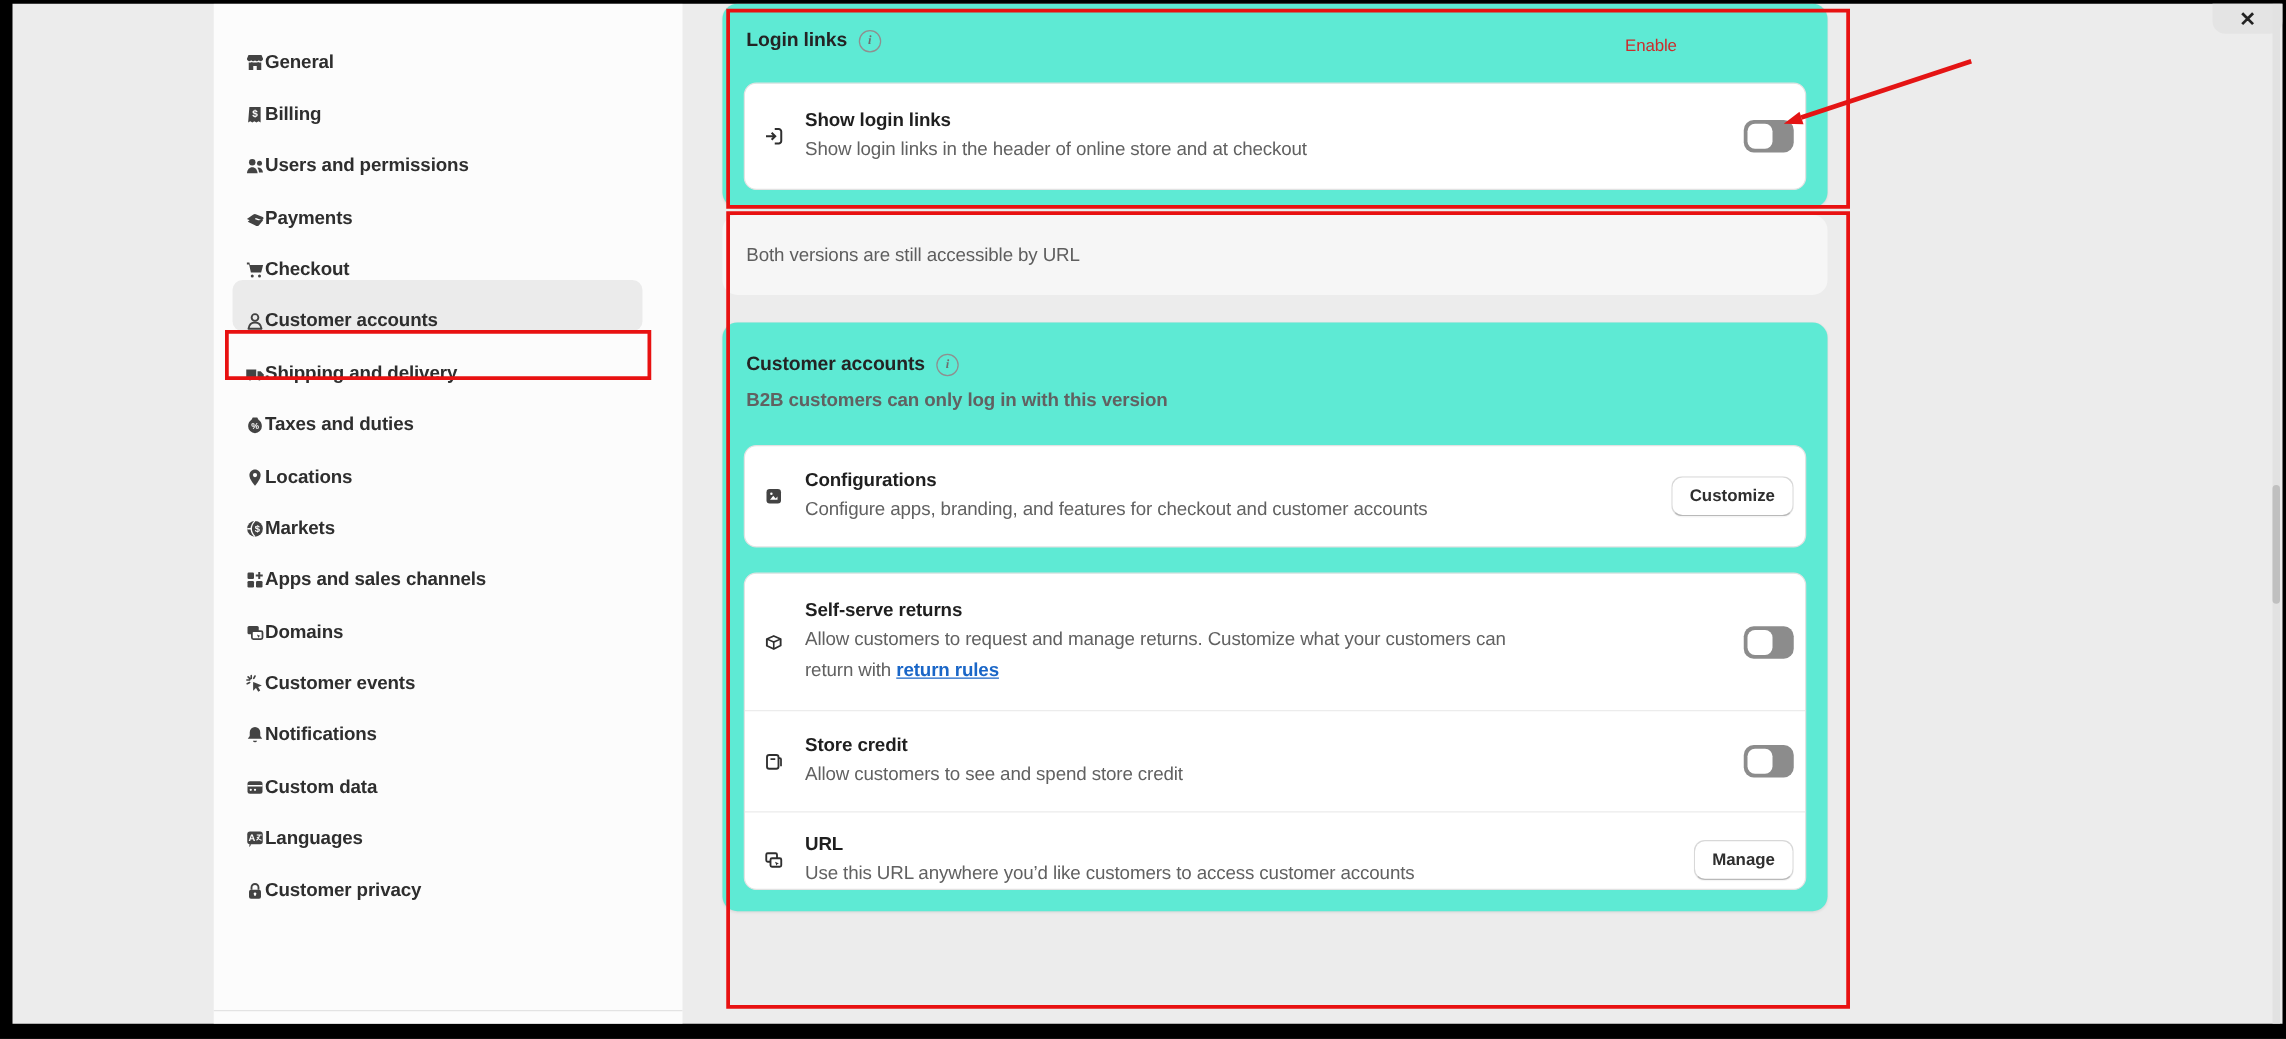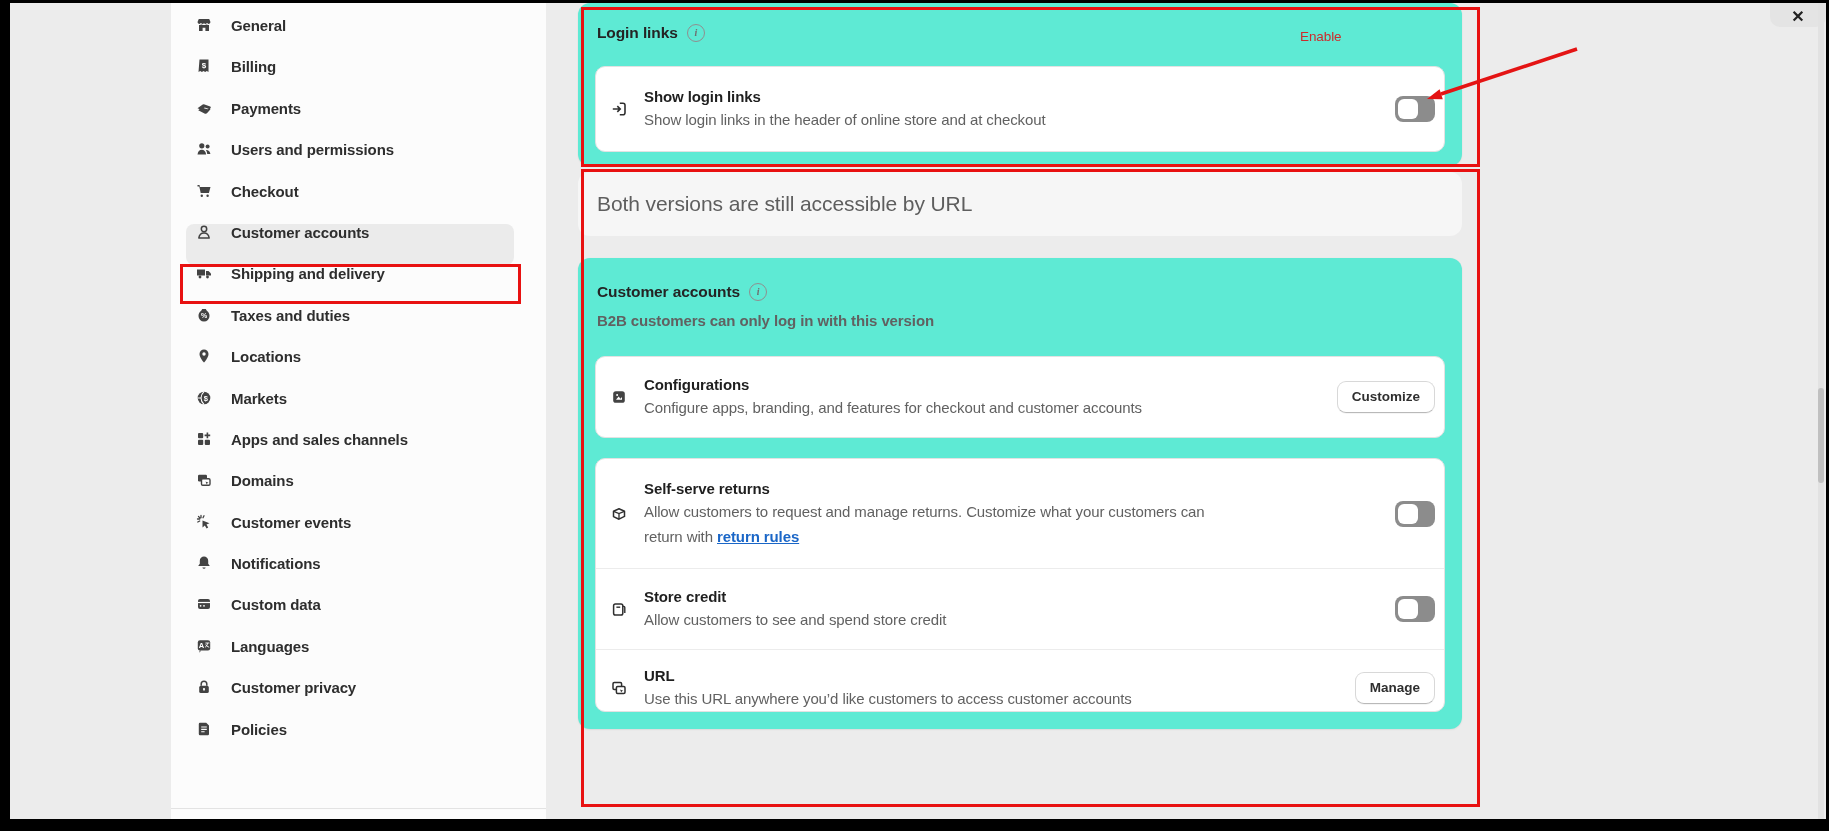--- a/index.html
+++ b/index.html
@@ -5,21 +5,21 @@
   html,body{margin:0;padding:0;background:#000;}
   body{width:1829px;height:831px;position:relative;overflow:hidden;
        font-family:"Liberation Sans",sans-serif;letter-spacing:-0.1px;}
   .screen{position:absolute;left:10px;top:3px;width:1816px;height:816px;
           background:#ececec;overflow:hidden;}
   
   .sidebar{position:absolute;left:161px;top:0;width:375px;height:816px;background:#fcfcfc;}
   .side-div{position:absolute;left:0;top:805px;width:100%;height:1px;background:#e3e3e3;}
   .side-nav{padding-top:14px;}
   .side-item{height:41.4px;margin:0 32px 0 15px;border-radius:8px;display:flex;
-             align-items:flex-start;gap:19px;padding-left:10px;cursor:pointer;}
+             align-items:flex-end;padding-left:10px;cursor:pointer;}
   .side-item.selected{background:#ebebeb;}
   .sicon{width:16px;height:16px;flex:none;display:flex;align-items:center;}
   .slabel{font-size:15px;font-weight:600;color:#2e2e2e;white-space:nowrap;}
   
   .main{position:absolute;left:568px;top:0;width:884px;}
   .card{background:#5eead4;border-radius:12px;box-shadow:0 1px 2px rgba(0,0,0,.06),0 0 0 .5px rgba(0,0,0,.02);}
   .card1{height:163px;}
   .sec-head{display:flex;align-items:center;gap:9px;padding:19px 19px 0 19px;}
   .sec-title{font-size:15.5px;font-weight:700;color:#242424;line-height:22px;}
   .info{width:16px;height:16px;border:1.4px solid #8f8f8f;border-radius:50%;flex:none;
@@ -36,21 +36,21 @@
   .rdesc{font-size:15px;color:#616161;line-height:25px;}
   .rdesc a{color:#1a66c7;font-weight:600;text-decoration:underline;cursor:pointer;}
   .toggle{position:relative;width:40px;height:26px;border-radius:8px;background:#8c8c8c;
           flex:none;cursor:pointer;}
   .toggle::after{content:"";position:absolute;left:3px;top:3px;width:20px;height:20px;
           border-radius:6px;background:#fff;}
   .btn{background:#fff;border:1px solid #d8d8d8;border-bottom-color:#b9b9b9;border-radius:9px;
        padding:6px 14px;font:700 13.5px/1.3 "Liberation Sans",sans-serif;color:#2f2f2f;
        flex:none;cursor:pointer;box-shadow:0 1px 0 rgba(0,0,0,.04);}
   .banner{margin-top:6px;height:64px;border-radius:12px;background:#f6f6f6;display:flex;
-          align-items:center;padding:0 19px;font-size:21px;color:#5e5e5e;}
+          align-items:center;padding:0 19px;font-size:15px;color:#5e5e5e;}
   .card2{margin-top:22px;padding:23px 17px 17px;}
   .sec-head2{display:flex;align-items:center;gap:9px;padding:0 2px;}
   .subtitle{margin:7px 2px 0;font-size:15px;color:#616161;line-height:22px;font-weight:bold;}
   .card2 .rowcard.cfg{margin-top:24px;}
   .card2 .rowcard.big{margin-top:20px;}
   .hr{height:1px;background:#ececec;}
   .urlbox{margin:19px 14px 16px 15px;height:43px;background:#f2f2f2;border-radius:10px;
           display:flex;align-items:center;padding:0 14px;font-size:14.5px;color:#5f5f5f;}
   
   .closebtn{position:absolute;left:1760px;top:-14px;width:56px;height:38px;background:#e4e4e4;
@@ -86,40 +86,40 @@
             <svg viewBox="0 0 16 16" width="16" height="16" fill="#434343">
               <path d="M3.5 1.5h9V14l-1.7-1-1.6 1-1.7-1-1.6 1-1.7-1-1.7 1z"></path>
               <text x="8" y="9.6" text-anchor="middle" font-size="8" font-weight="bold" fill="#fff">$</text>
             </svg>
           </span>
           <span class="slabel">Billing</span>
         </div>
         <div class="side-item">
           <span class="sicon">
             <svg viewBox="0 0 16 16" width="16" height="16" fill="#434343">
-              <path d="M1.5 8.2l5.2-3.6a2 2 0 011.9-.2l5.6 2.2c.6.2.8 1 .4 1.5l-.9 1.1-5-1.8-3 2.6z"></path>
-              <path d="M2.2 10.3l3.4-2.9 4.8 1.7c.9.3 1.9.1 2.6-.5l1.5.6-3.3 3.9a2 2 0 01-2.2.6z"></path>
-            </svg>
-          </span>
-          <span class="slabel">Payments</span>
-        </div>
-        <div class="side-item">
-          <span class="sicon">
-            <svg viewBox="0 0 16 16" width="16" height="16" fill="#434343">
               <circle cx="5.8" cy="4.8" r="2.6"></circle>
               <path d="M1.5 13.6c.3-3 2-4.8 4.3-4.8s4 1.8 4.3 4.8z"></path>
               <circle cx="11.6" cy="5.6" r="2"></circle>
               <path d="M10.9 8.9c1.9.2 3.2 1.7 3.5 4.1h-3.2c-.1-1.7-.6-3-1.3-3.9z"></path>
             </svg>
           </span>
           <span class="slabel">Users and permissions</span>
         </div>
         <div class="side-item">
           <span class="sicon">
             <svg viewBox="0 0 16 16" width="16" height="16" fill="#434343">
+              <path d="M1.5 8.2l5.2-3.6a2 2 0 011.9-.2l5.6 2.2c.6.2.8 1 .4 1.5l-.9 1.1-5-1.8-3 2.6z"></path>
+              <path d="M2.2 10.3l3.4-2.9 4.8 1.7c.9.3 1.9.1 2.6-.5l1.5.6-3.3 3.9a2 2 0 01-2.2.6z"></path>
+            </svg>
+          </span>
+          <span class="slabel">Payments</span>
+        </div>
+        <div class="side-item">
+          <span class="sicon">
+            <svg viewBox="0 0 16 16" width="16" height="16" fill="#434343">
               <path d="M1.5 2h2l.5 2h10.5l-1.6 6H4.7L3.3 3.5H1.5z"></path>
               <circle cx="5.8" cy="12.8" r="1.2"></circle>
               <circle cx="11.6" cy="12.8" r="1.2"></circle>
             </svg>
           </span>
           <span class="slabel">Checkout</span>
         </div>
         <div class="side-item selected">
           <span class="sicon">
             <svg viewBox="0 0 16 16" width="16" height="16" fill="#434343">
@@ -232,29 +232,20 @@
         <div class="side-item">
           <span class="sicon">
             <svg viewBox="0 0 16 16" width="16" height="16" fill="#434343">
               <rect x="3.2" y="6.8" width="9.6" height="7.2" rx="1.6"></rect>
               <path d="M5.2 6.8V5a2.8 2.8 0 015.6 0v1.8" fill="none" stroke="#434343" stroke-width="1.5"></path>
               <circle cx="8" cy="10" r="1.1" fill="#fff"></circle>
               <rect x="7.5" y="10" width="1" height="1.8" fill="#fff"></rect>
             </svg>
           </span>
           <span class="slabel">Customer privacy</span>
-        </div>
-        <div class="side-item">
-          <span class="sicon">
-            <svg viewBox="0 0 16 16" width="16" height="16" fill="#434343">
-              <path d="M4 1.8h6.2L13 4.6V13a1.2 1.2 0 01-1.2 1.2H4A1.2 1.2 0 012.8 13V3A1.2 1.2 0 014 1.8z"></path>
-              <path d="M5.2 6h5.6M5.2 8.4h5.6M5.2 10.8h3.4" stroke="#fff" stroke-width="1.1"></path>
-            </svg>
-          </span>
-          <span class="slabel">Policies</span>
         </div>
       </nav>
     <div class="side-div"></div>
   </div>
 
   <div class="main">
 
     <section class="card card1">
       <div class="sec-head">
         <span class="sec-title">Login links</span>

